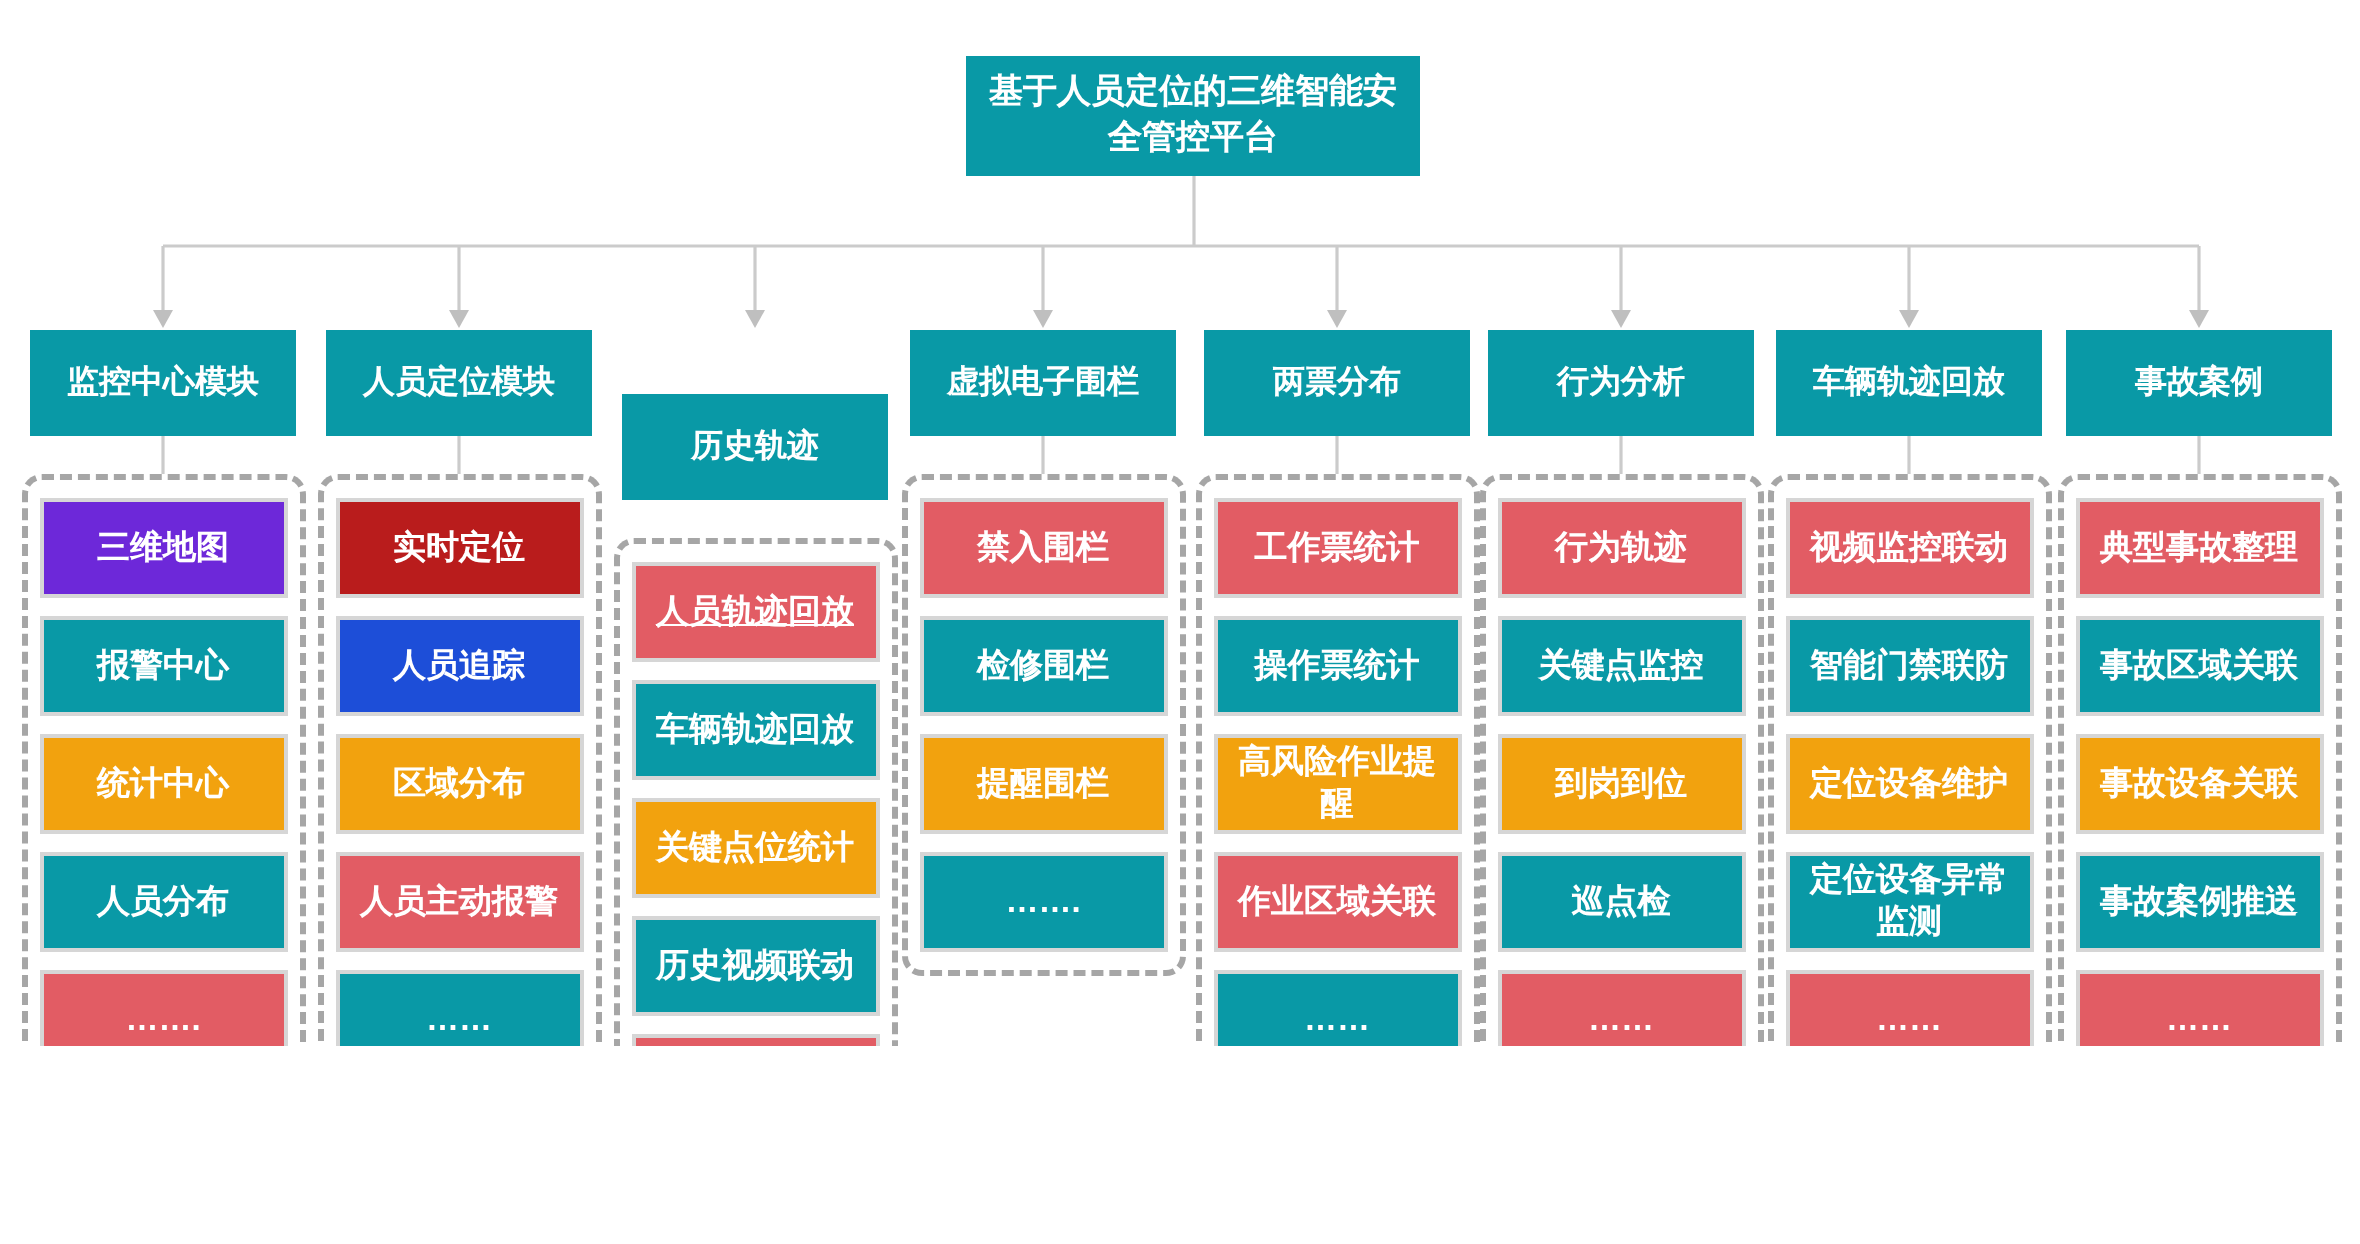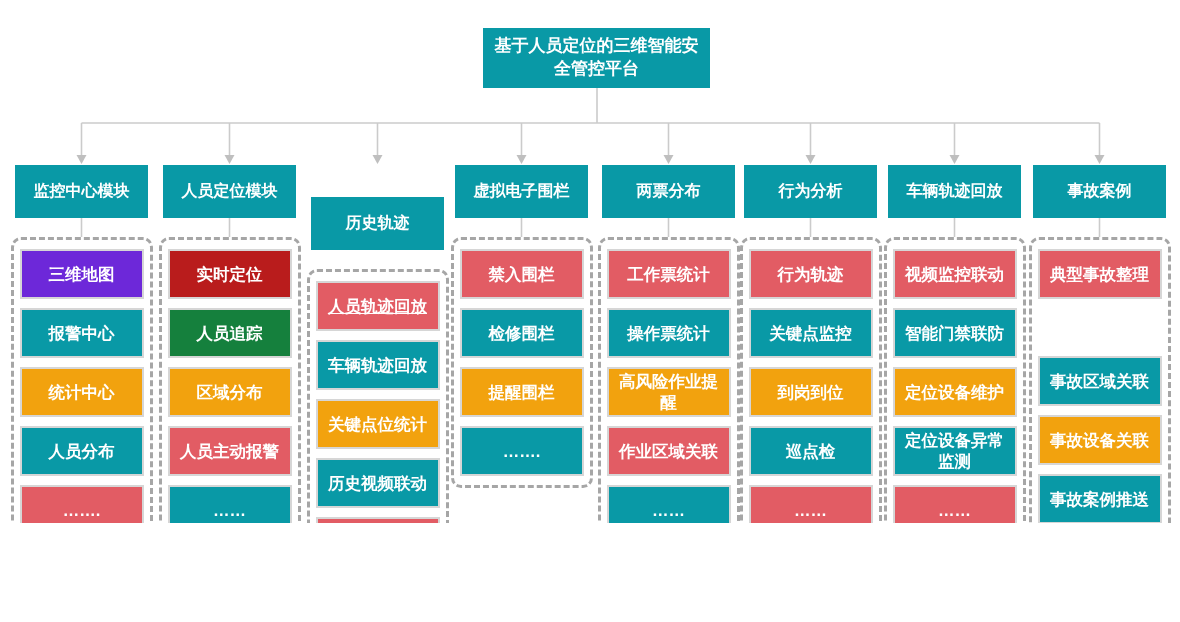--- a/index.html
+++ b/index.html
@@ -72,21 +72,21 @@
           <div class="item" style="background: rgb(9, 153, 166); border-color: rgb(214, 214, 214);">报警中心</div>
           <div class="item" style="background: rgb(242, 162, 14); border-color: rgb(214, 214, 214);">统计中心</div>
           <div class="item" style="background: rgb(9, 153, 166); border-color: rgb(214, 214, 214);">人员分布</div>
           <div class="item" style="background: rgb(226, 92, 100); border-color: rgb(214, 214, 214);">…….</div>
         </div>
       </div>
       <div class="column" style="left: 158.5px;">
         <div class="branch-header" style="background: rgb(9, 153, 166);">人员定位模块</div>
         <div class="dashed" style="border-color: rgb(166, 166, 166);">
           <div class="item" style="background: #b91c1c; border-color: rgb(214, 214, 214);">实时定位</div>
-          <div class="item" style="background: #15803d; border-color: rgb(214, 214, 214);">人员追踪</div>
+          <div class="item" style="background: #1d4ed8; border-color: rgb(214, 214, 214);">人员追踪</div>
           <div class="item" style="background: rgb(242, 162, 14); border-color: rgb(214, 214, 214);">区域分布</div>
           <div class="item" style="background: rgb(226, 92, 100); border-color: rgb(214, 214, 214);">人员主动报警</div>
           <div class="item" style="background: rgb(9, 153, 166); border-color: rgb(214, 214, 214);">……</div>
         </div>
       </div>
       <div class="column" style="left: 306.5px;">
         <div class="branch-header" style="background: rgb(9, 153, 166); margin-top: 32px;">历史轨迹</div>
         <div class="dashed" style="border-color: rgb(166, 166, 166);">
           <div class="item" style="background: rgb(226, 92, 100); border-color: rgb(214, 214, 214); text-decoration: underline;">人员轨迹回放</div>
           <div class="item" style="background: rgb(9, 153, 166); border-color: rgb(214, 214, 214);">车辆轨迹回放</div>
@@ -131,20 +131,20 @@
           <div class="item" style="background: rgb(9, 153, 166); border-color: rgb(214, 214, 214);">智能门禁联防</div>
           <div class="item" style="background: rgb(242, 162, 14); border-color: rgb(214, 214, 214);">定位设备维护</div>
           <div class="item" style="background: rgb(9, 153, 166); border-color: rgb(214, 214, 214);">定位设备异常监测</div>
           <div class="item" style="background: rgb(226, 92, 100); border-color: rgb(214, 214, 214);">……</div>
         </div>
       </div>
       <div class="column" style="left: 1028.5px;">
         <div class="branch-header" style="background: rgb(9, 153, 166);">事故案例</div>
         <div class="dashed" style="border-color: rgb(166, 166, 166);">
           <div class="item" style="background: rgb(226, 92, 100); border-color: rgb(214, 214, 214);">典型事故整理</div>
-          <div class="item" style="background: rgb(9, 153, 166); border-color: rgb(214, 214, 214); margin-top: 48px;">事故区域关联</div>
+          <div class="item" style="background: rgb(9, 153, 166); border-color: rgb(214, 214, 214);">事故区域关联</div>
           <div class="item" style="background: rgb(242, 162, 14); border-color: rgb(214, 214, 214);">事故设备关联</div>
           <div class="item" style="background: rgb(9, 153, 166); border-color: rgb(214, 214, 214);">事故案例推送</div>
           <div class="item" style="background: rgb(226, 92, 100); border-color: rgb(214, 214, 214);">……</div>
         </div>
       </div>
     </div>
 </div>
 
 </body></html>

